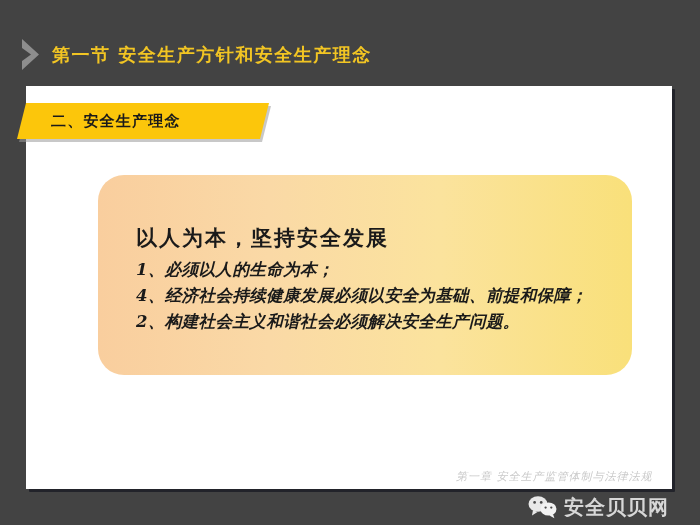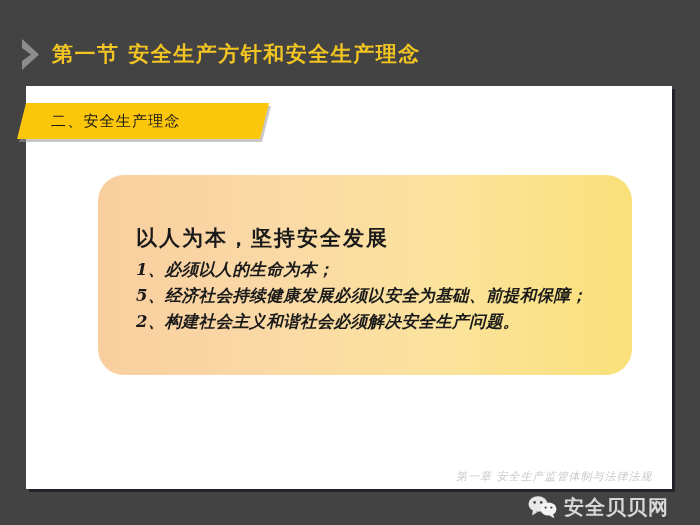--- a/index.html
+++ b/index.html
@@ -33,21 +33,21 @@
     position: absolute;
     left: 20px;
     top: 38px;
     width: 26px;
     height: 33px;
   }
   #header-title {
     position: absolute;
     left: 52px;
     top: 39px;
-    font-size: 21px;
+    font-size: 18px;
     line-height: 31px;
     font-weight: bold;
     color: #F2C523;
     letter-spacing: 1.5px;
     white-space: nowrap;
     font-family: "DejaVu Sans", "Liberation Sans", sans-serif;
   }
 
   
   #slide-page-shadow {
@@ -95,21 +95,21 @@
     height: 36px;
     background: #FCC60B;
     clip-path: polygon(9px 0, 252px 0, 243px 36px, 0 36px);
   }
   #section-banner-label {
     position: absolute;
     left: 34px;
     top: 8px;
     font-size: 15px;
     line-height: 20px;
-    font-weight: normal;
+    font-weight: bold;
     color: #1a1a1a;
     letter-spacing: 1.2px;
     white-space: nowrap;
   }
 
   
   #content-card {
     position: absolute;
     left: 72px;
     top: 89px;
@@ -202,21 +202,21 @@
     <div id="section-banner-wrap">
       <div id="section-banner-shadow"></div>
       <div id="section-banner"></div>
       <div id="section-banner-label">二、安全生产理念</div>
     </div>
 
     <div id="content-card">
       <div id="card-text-block">
         <div class="card-heading">以人为本，坚持安全发展</div>
         <div class="card-line">1、必须以人的生命为本；</div>
-        <div class="card-line">5、经济社会持续健康发展必须以安全为基础、前提和保障；</div>
+        <div class="card-line">4、经济社会持续健康发展必须以安全为基础、前提和保障；</div>
         <div class="card-line">2、构建社会主义和谐社会必须解决安全生产问题。</div>
       </div>
     </div>
 
     <div id="slide-footer-note">第一章   安全生产监管体制与法律法规</div>
   </div>
 
   <div id="watermark">
     <span id="wechat-icon">
       <svg width="30" height="24" viewBox="0 0 30 24" xmlns="http://www.w3.org/2000/svg">

